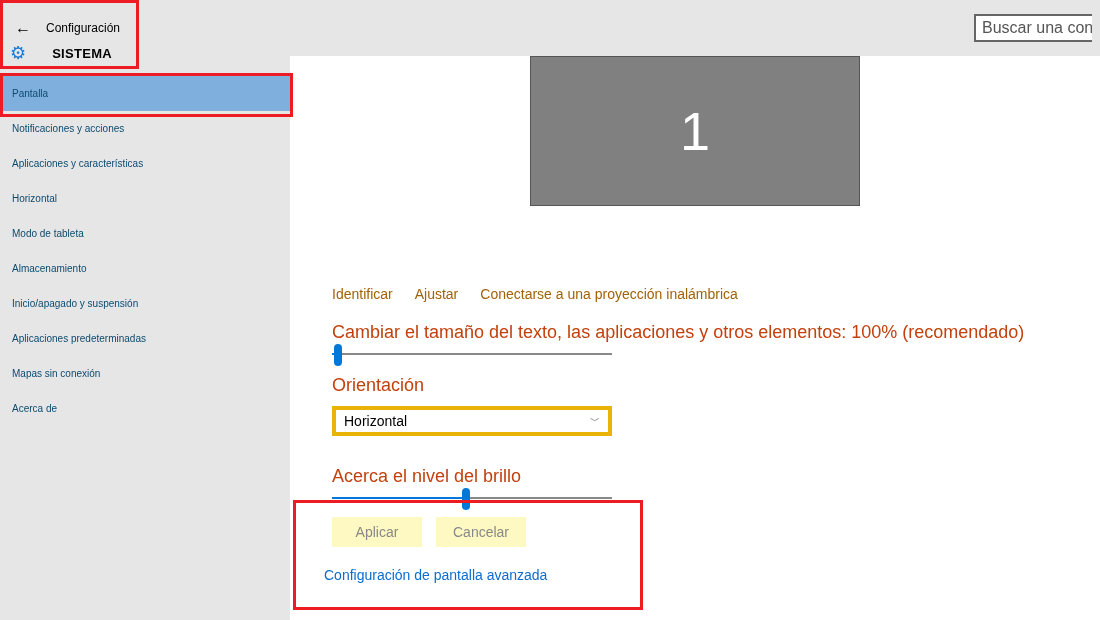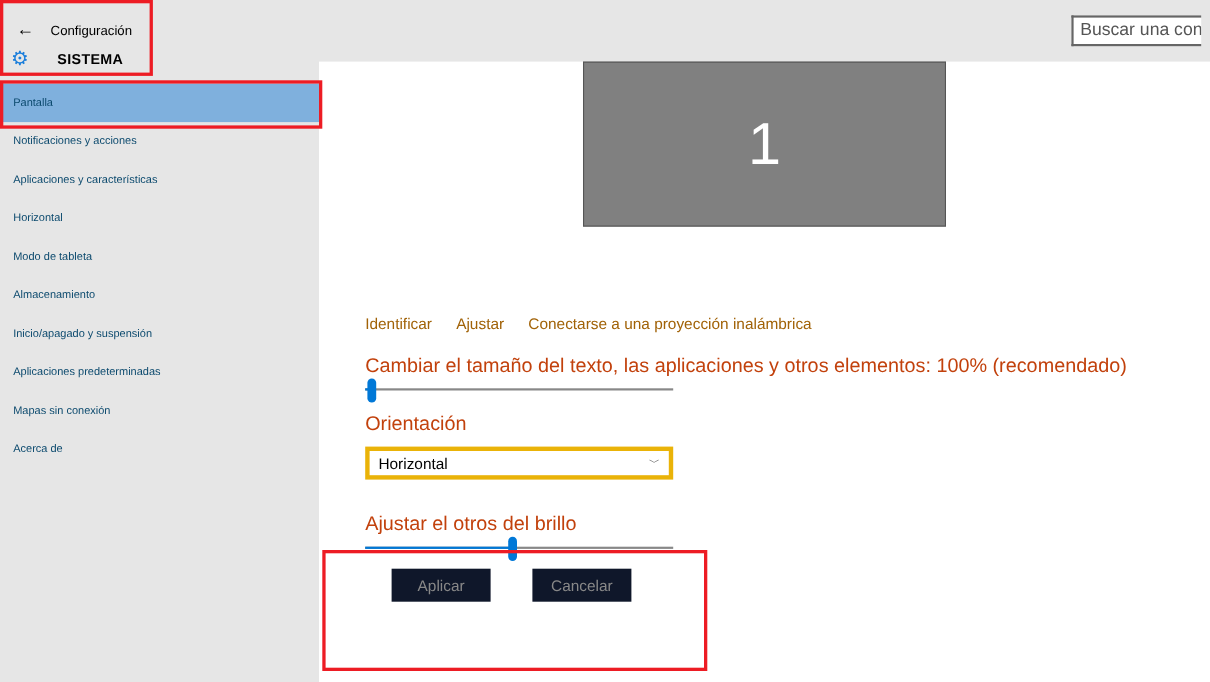--- a/index.html
+++ b/index.html
@@ -32,21 +32,21 @@
     .setting-label { font-size: 18px; color:#c2410c; margin-bottom: 10px; }
     
     .slider-track { position:relative; width: 280px; height: 2px; background:#888; margin-top:8px; margin-bottom:6px;}
     .slider-fill { position:absolute; left:0; top:0; height:2px; background:#0078d7; }
     .slider-thumb { position:absolute; top:-9px; width:8px; height:22px; background:#0078d7; border-radius:4px; cursor:pointer;}
     
     .dropdown { width: 280px; height: 30px; border: 4px solid #eab308; display:flex; align-items:center; justify-content:space-between; padding: 0 8px; font-size:14px; cursor:pointer; background:#fff;}
     .chevron { font-size:10px; color:#555;}
     
     .btn-row { display:flex; gap:14px; margin-top:18px;}
-    .btn { width:90px; height:30px; background:#0f172a; color:#888; border:none; font-size:14px; cursor:pointer; display:flex; align-items:center; justify-content:center;margin-left:24px;}
+    .btn { width:90px; height:30px; background:#fef9c3; color:#888; border:none; font-size:14px; cursor:pointer; display:flex; align-items:center; justify-content:center;}
     
     .adv-link { color:#0b6dcf; font-size:14px; margin-left:-8px; margin-top:8px; cursor:pointer;}
     
     .red-box { border:3px solid #ed1c24; position:absolute; pointer-events:none; z-index:10;}
     .rb1 { top:0; left:0; width:139px; height:69px;}
     .rb2 { top:73px; left:0; width:293px; height:44px;}
     .rb3 { top:500px; left:293px; width:350px; height:110px;}
   </style>
 </head>
 <body>
@@ -101,25 +101,28 @@
 
     <div class="setting-block">
       <div class="setting-label">Orientación</div>
       <div class="dropdown">
         <span>Horizontal</span>
         <span class="chevron">﹀</span>
       </div>
     </div>
 
     <div class="setting-block" style="margin-top:30px;">
-      <div class="setting-label">Ajustar el otros del brillo</div>
+      <div class="setting-label">Acerca el nivel del brillo</div>
       <div class="slider-track">
         <div class="slider-fill" id="bright-fill" style="width: 48%;"></div>
         <div class="slider-thumb" id="bright-thumb" style="left: calc(48% - 4px);"></div>
       </div>
       <div class="btn-row">
         <div class="btn">Aplicar</div>
         <div class="btn">Cancelar</div>
       </div>
     </div>
 
+    <div class="setting-block">
+      <div class="adv-link">Configuración de pantalla avanzada</div>
+    </div>
   </div>
 </div>
 
 </body></html>

